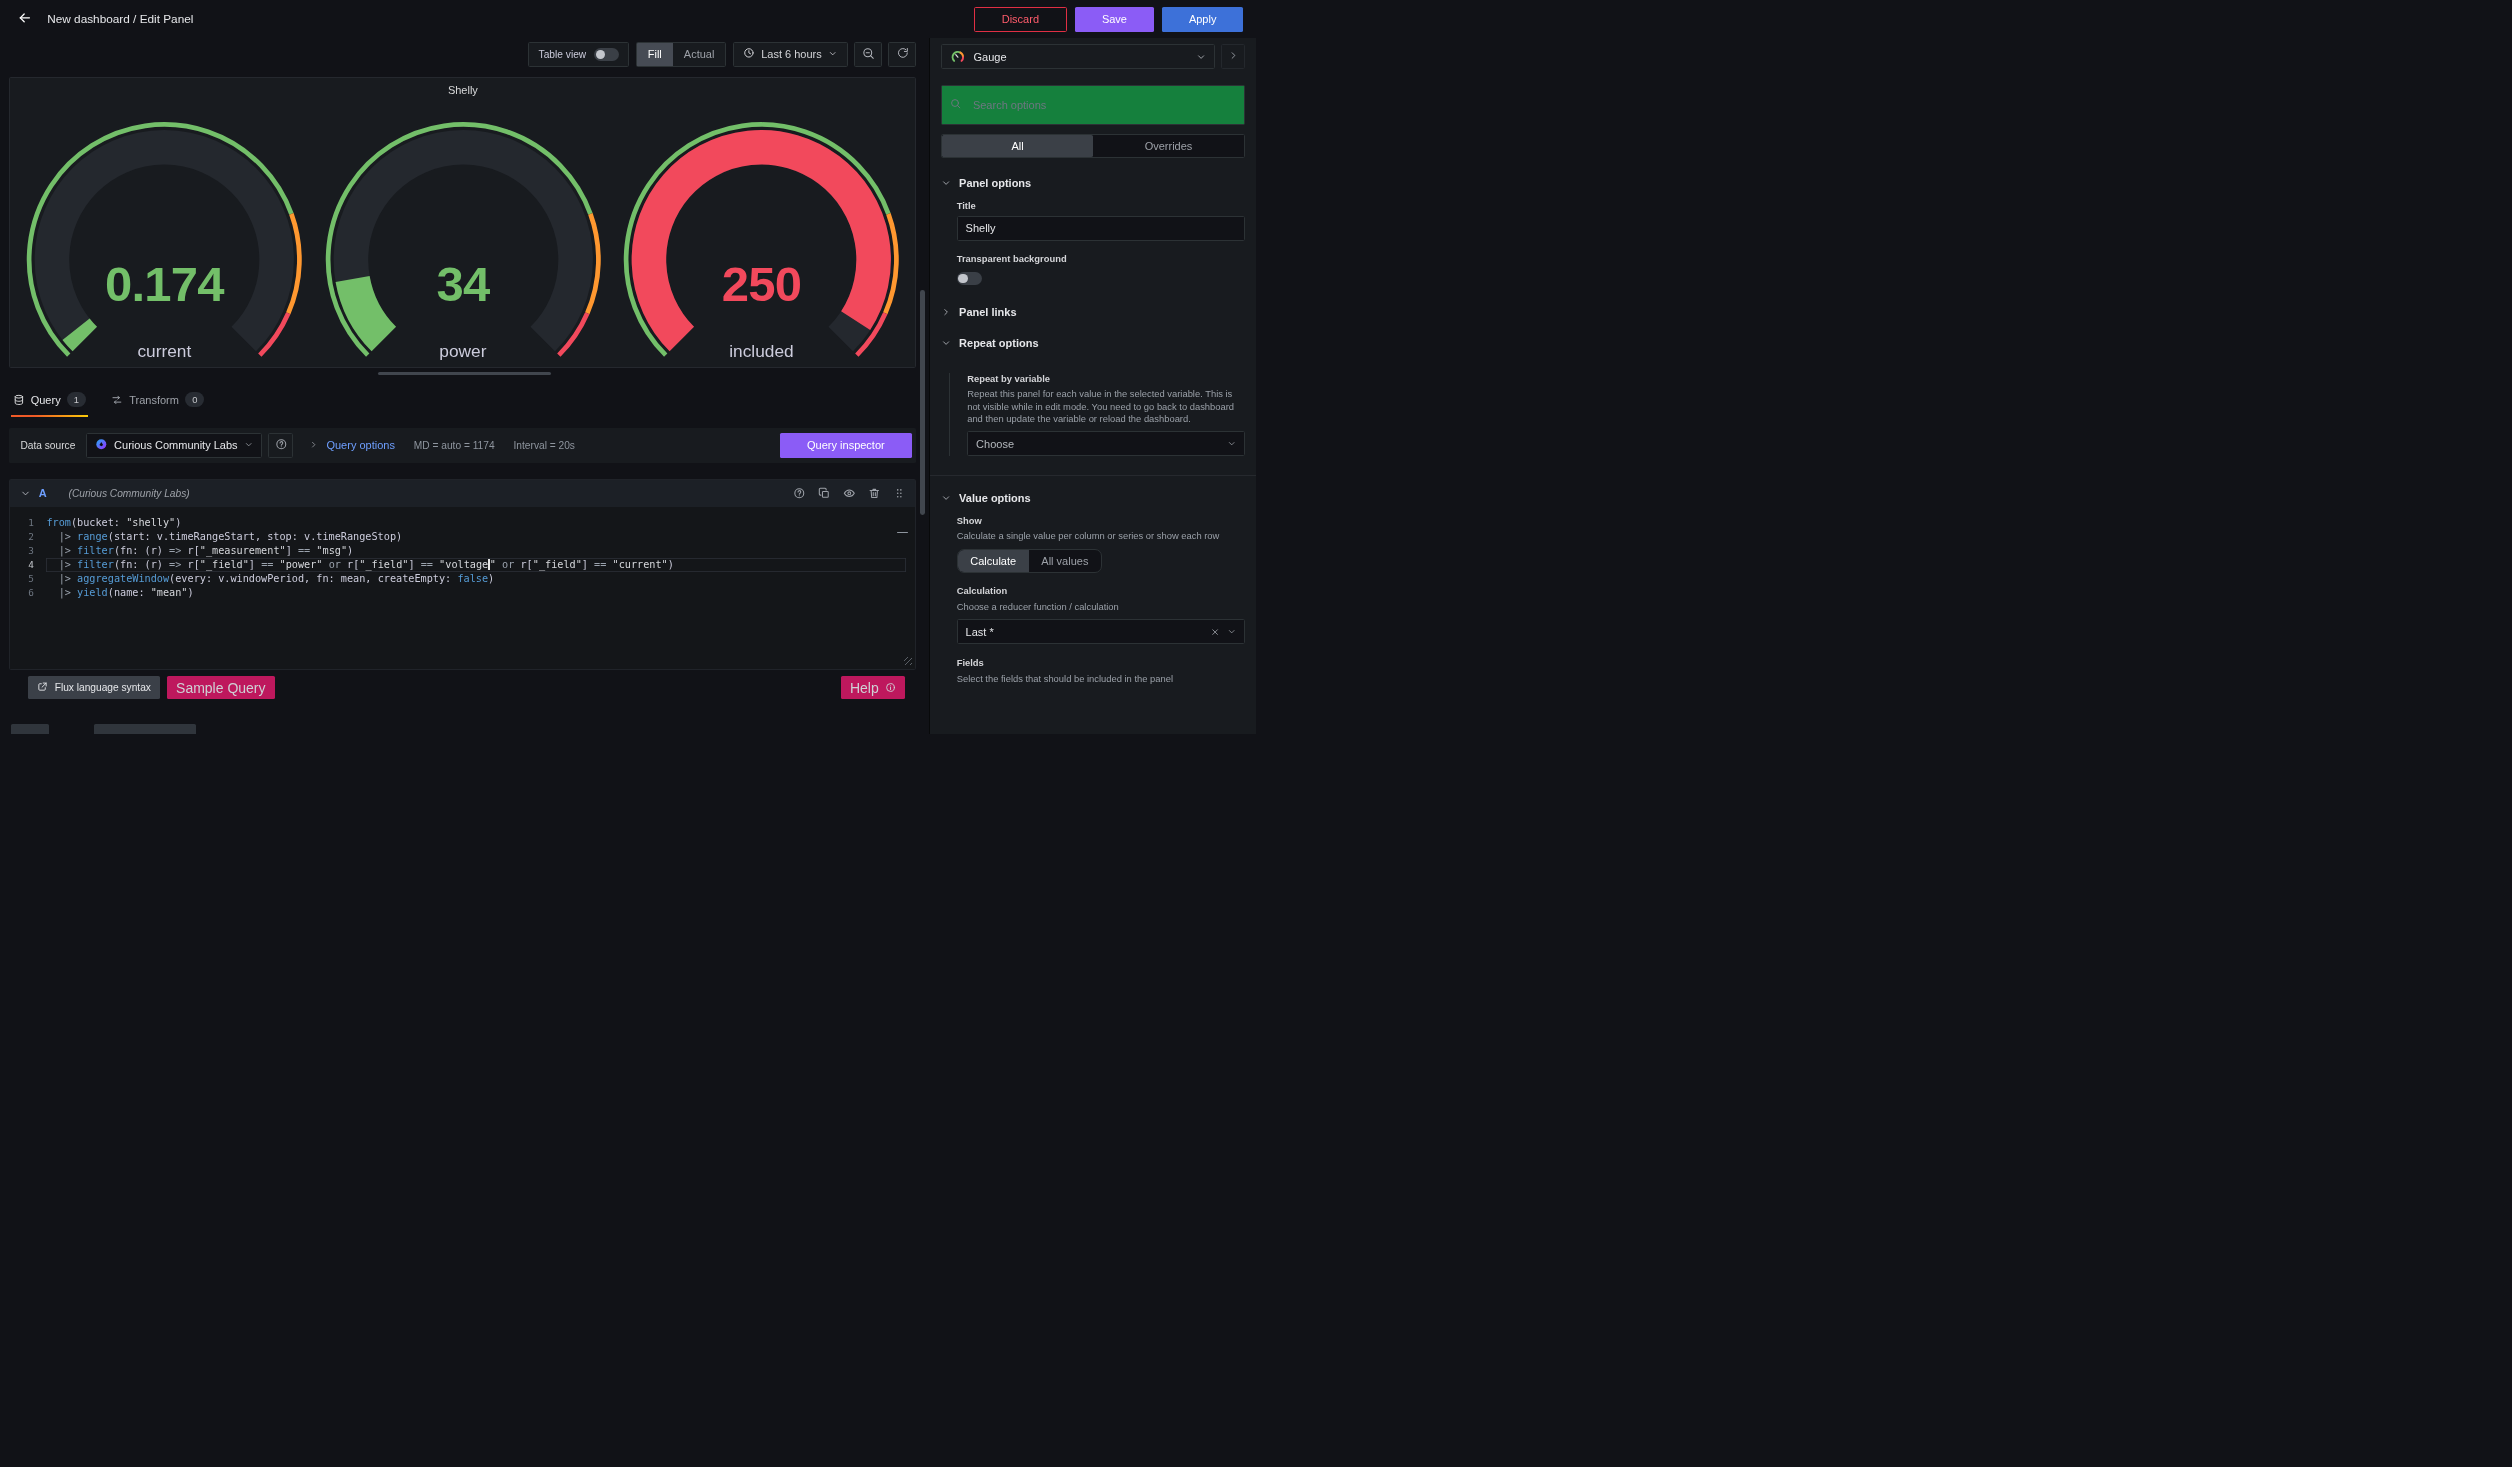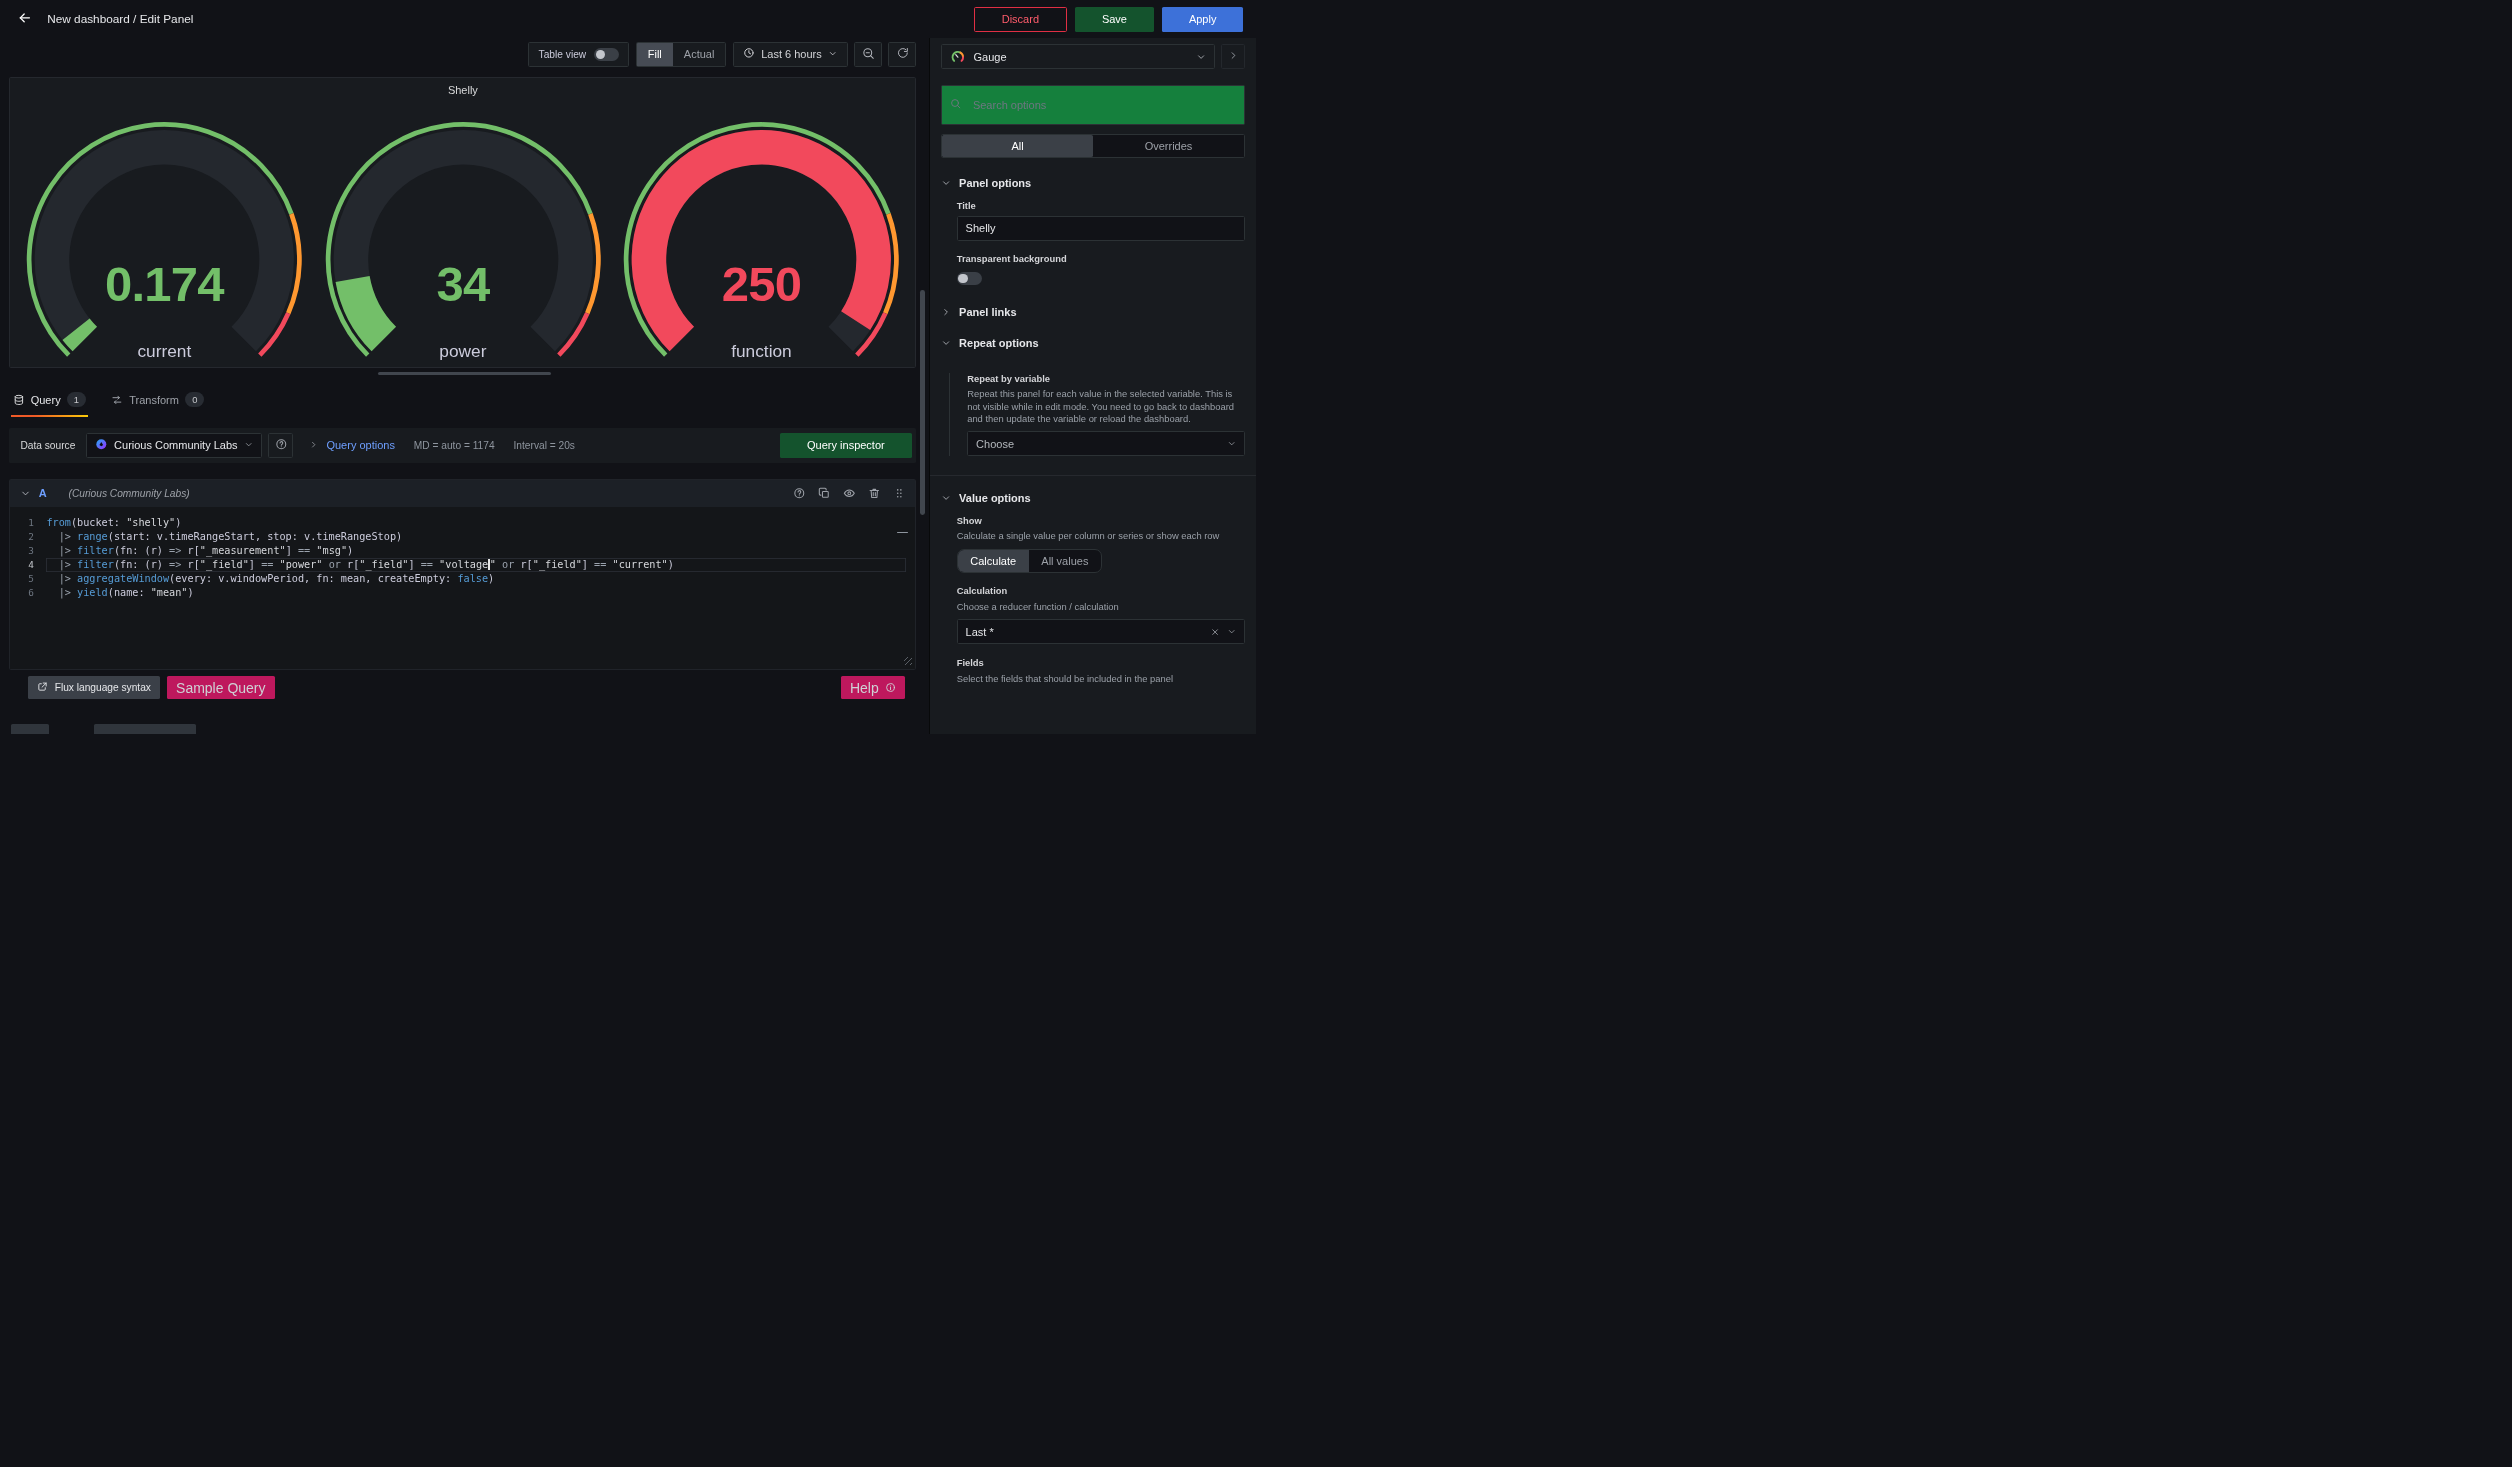--- a/index.html
+++ b/index.html
@@ -7,21 +7,21 @@
   body{background:#111217;color:#ccccdc;font-family:"Liberation Sans",sans-serif;font-size:11px;overflow:hidden;position:relative}
   button{font-family:inherit}
 
   
   .app-header{display:flex;align-items:center;height:38px;padding:0 12.6px;gap:11px}
   .back-btn{width:23.6px;height:23.6px;display:grid;place-items:center;color:#fff;cursor:pointer}
   .page-title{font-size:11.8px;font-weight:500;color:#e6e7ea}
   .header-actions{margin-left:auto;display:flex;gap:7.9px;align-items:center}
   .btn{height:25px;padding:0 27px;border:none;border-radius:1.6px;font-size:11px;display:inline-flex;align-items:center;gap:6.3px;cursor:pointer}
   .btn-destructive{background:transparent;border:0.8px solid #e02f44;color:#ff5c6c}
-  .btn-secondary{background:#14532d;color:#fff}
+  .btn-secondary{background:#8b5cf6;color:#fff}
   .btn-primary{background:#3d71d9;color:#fff}
 
   
   .left-col{position:absolute;left:0;top:38px;width:929px;height:696px;overflow:hidden}
   .toolbar{display:flex;justify-content:flex-end;align-items:flex-start;gap:6.3px;height:33px;padding:3.9px 12.6px 3.9px 0}
   .tool-group{display:inline-flex;align-items:center;height:25px;border:0.8px solid #2c3235;border-radius:1.6px;background:#181b1f}
   .tableview{padding:0 9.4px;gap:7.9px;font-size:10.2px;color:#ccccdc}
   .switch{width:25px;height:12.6px;border-radius:7px;background:#3a3f46;position:relative;cursor:pointer;flex:none}
   .switch::after{content:"";position:absolute;left:1.6px;top:1.6px;width:9.4px;height:9.4px;border-radius:50%;background:#c3c6cc}
   .seg{overflow:hidden}
@@ -203,21 +203,21 @@
         </div>
         <div class="gauge">
           <svg viewBox="0 0 380 320" class="gsvg">
             <path d="M 88.88 286.12 A 143 143 0 1 1 291.12 286.12" stroke="#24282e" stroke-width="44" fill="none"></path>
             <path d="M 88.88 286.12 A 143 143 0 1 1 310.13 262.57" stroke="#f2495c" stroke-width="44" fill="none"></path>
             <path d="M 68.38 306.62 A 172 172 0 1 1 351.83 126.74" stroke="#73bf69" stroke-width="6" fill="none"></path>
             <path d="M 351.83 126.74 A 172 172 0 0 1 347.85 253.31" stroke="#ff9830" stroke-width="6" fill="none"></path>
             <path d="M 347.85 253.31 A 172 172 0 0 1 311.62 306.62" stroke="#f2495c" stroke-width="6" fill="none"></path>
           </svg>
           <div class="gauge-value" style="color: rgb(242, 73, 92);">250</div>
-          <div class="gauge-label">function</div>
+          <div class="gauge-label">included</div>
         </div>
       </div>
   </div>
 
   <div class="resize-handle"></div>
 
   <div class="tabbar">
     <div class="tab active">
       <span class="ticon">
           <svg width="11.8" height="11.8" viewBox="0 0 24 24" fill="none" stroke="currentColor" stroke-width="2" stroke-linecap="round" stroke-linejoin="round">

